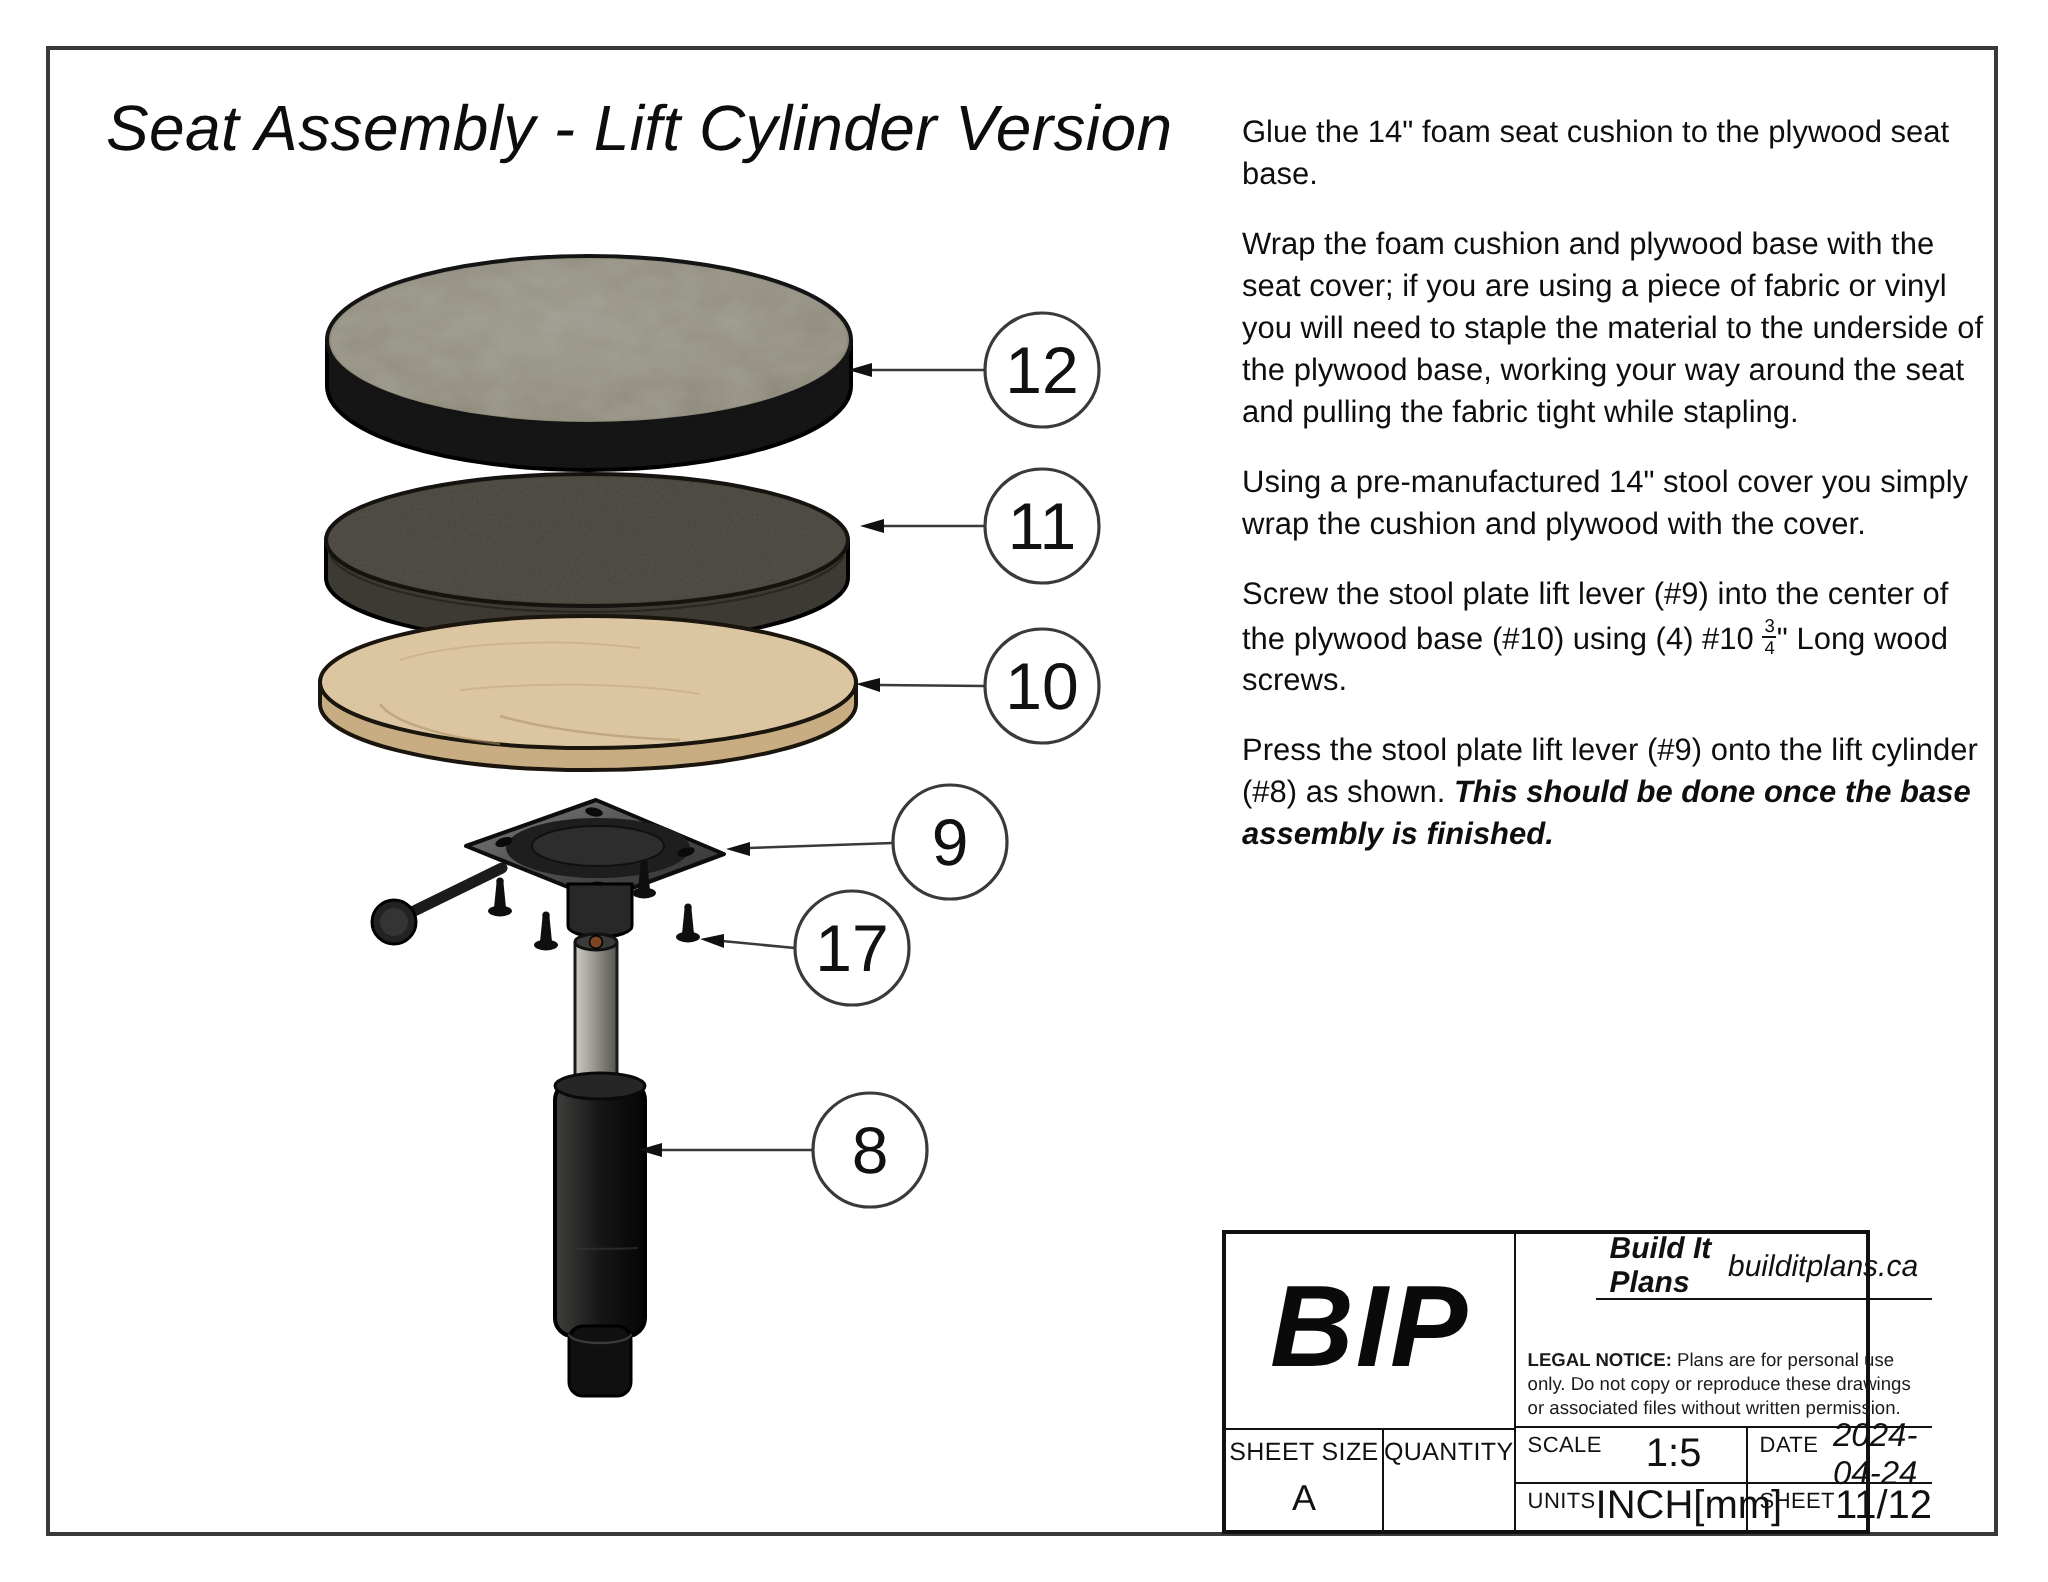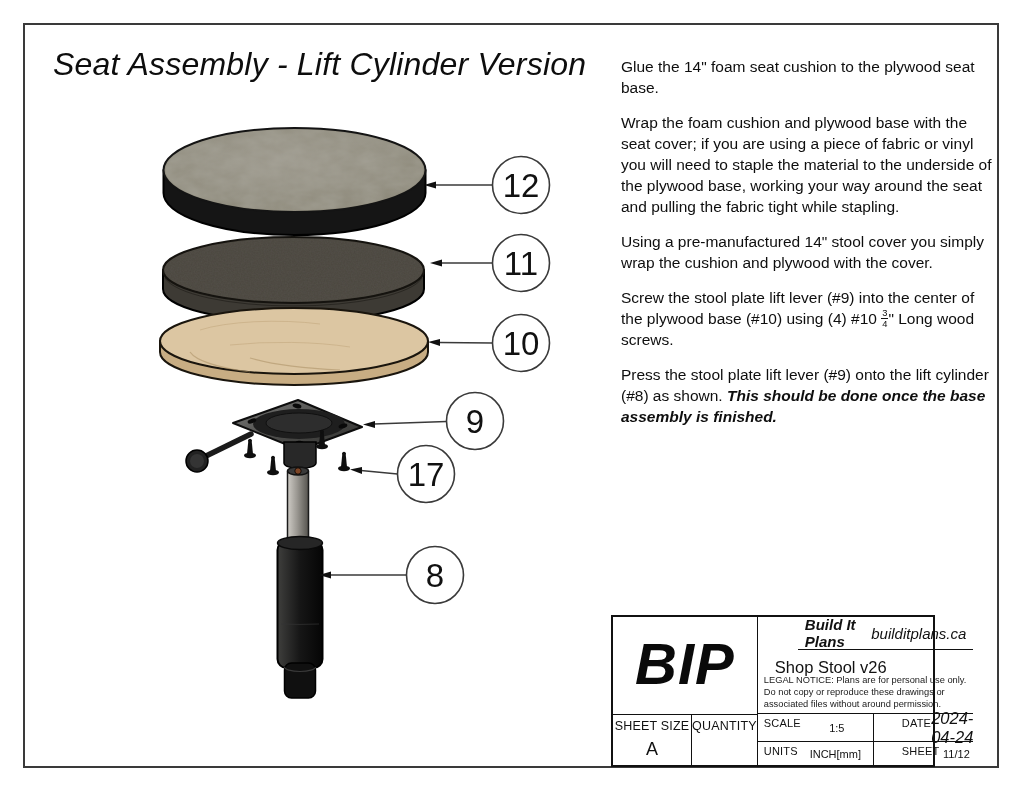--- a/index.html
+++ b/index.html
@@ -52,28 +52,28 @@
     font-style:italic;font-size:15px;padding:16px 7px;margin-left:40px;
   }
   .tb-company{font-weight:bold;}
   .tb-site{margin-left:auto;}
   .tb-project-cell{height:73px;border-bottom:1.5px solid #111;position:relative;padding:8px 0 0 17px;}
   .tb-project{font-size:16.5px;}
   .tb-legal{
     position:absolute;left:6px;right:4px;bottom:3px;
     font-size:9.3px;line-height:1.3;color:#1a1a1a;
   }
-  .tb-legal .lg-b{font-weight:normal;text-align:right;}
+  .tb-legal .lg-b{font-weight:bold;text-align:right;}
   .tb-row{height:27px;display:flex;}
   .tb-row + .tb-row{border-top:1.5px solid #111;}
   .tb-cell{display:flex;align-items:center;padding:0 0 0 6px;}
   .tb-cell .lbl{font-size:11px;align-self:flex-start;padding-top:3px;letter-spacing:.2px;}
-  .tb-cell .val{flex:1;text-align:center;font-size:11px;}
+  .tb-cell .val{flex:1;text-align:center;font-size:20px;}
   .tb-c-left{width:116px;border-right:1.5px solid #111;}
-  .tb-c-right{flex:1;margin-left:22px;}
+  .tb-c-right{flex:1;}
   .tb-date .val{font-size:16.5px;font-style:italic;}
 </style>
 </head>
 <body>
 
 <div class="page-border"></div>
 
 <div class="sheet-title">Seat Assembly - Lift Cylinder Version</div>
 
 <div class="instructions">
@@ -232,22 +232,21 @@
         <span class="val"></span>
       </div>
     </div>
   </div>
   <div class="tb-right">
     <div class="tb-header">
       <span class="tb-company">Build It Plans</span>
       <span class="tb-site">builditplans.ca</span>
     </div>
     <div class="tb-project-cell">
-      <div class="tb-project">Shop Stool v26</div>
-      <div class="tb-legal"><span class="lg-b">LEGAL NOTICE:</span><span> Plans are for personal use only. Do not copy or reproduce these drawings or associated files without around permission.</span></div>
+      <div class="tb-legal"><span class="lg-b">LEGAL NOTICE:</span><span> Plans are for personal use only. Do not copy or reproduce these drawings or associated files without written permission.</span></div>
     </div>
     <div class="tb-row">
       <div class="tb-cell tb-c-left">
         <span class="lbl">SCALE</span>
         <span class="val">1:5</span>
       </div>
       <div class="tb-cell tb-c-right tb-date">
         <span class="lbl">DATE</span>
         <span class="val">2024-04-24</span>
       </div>

